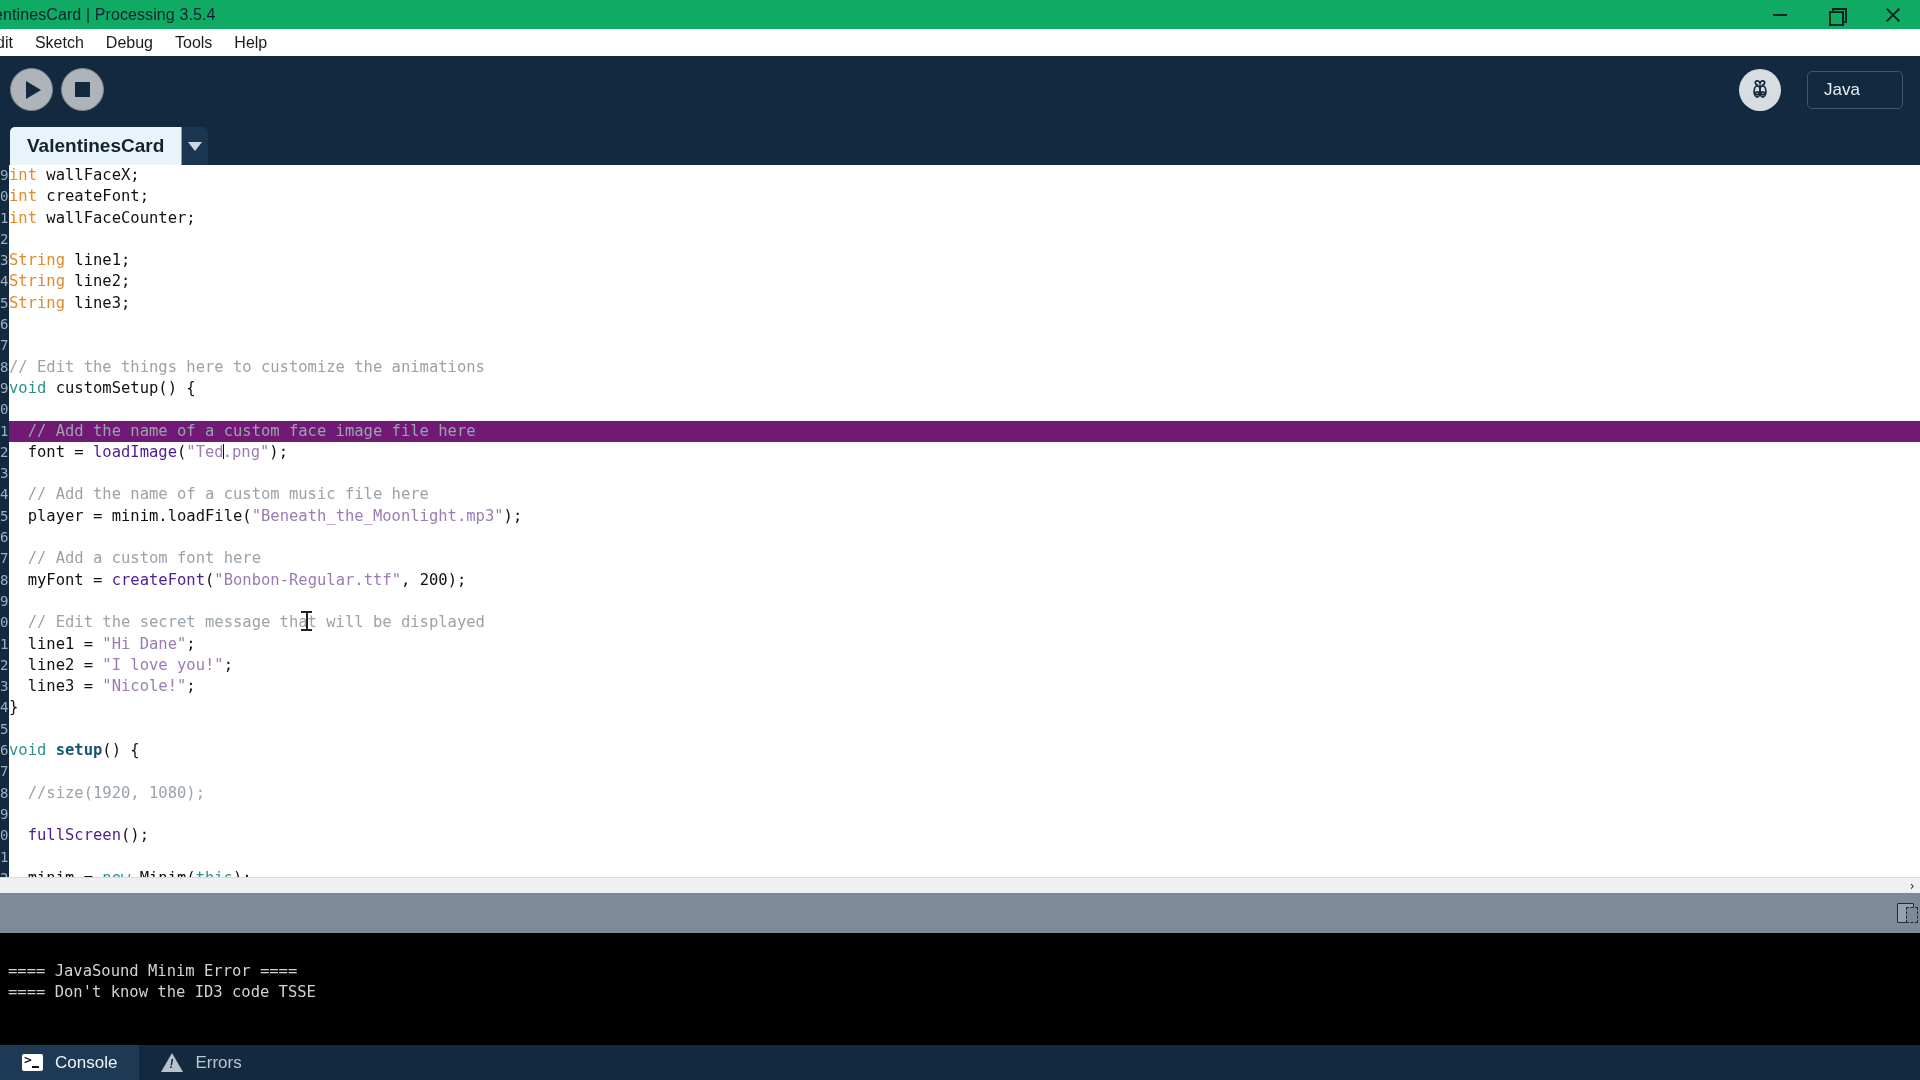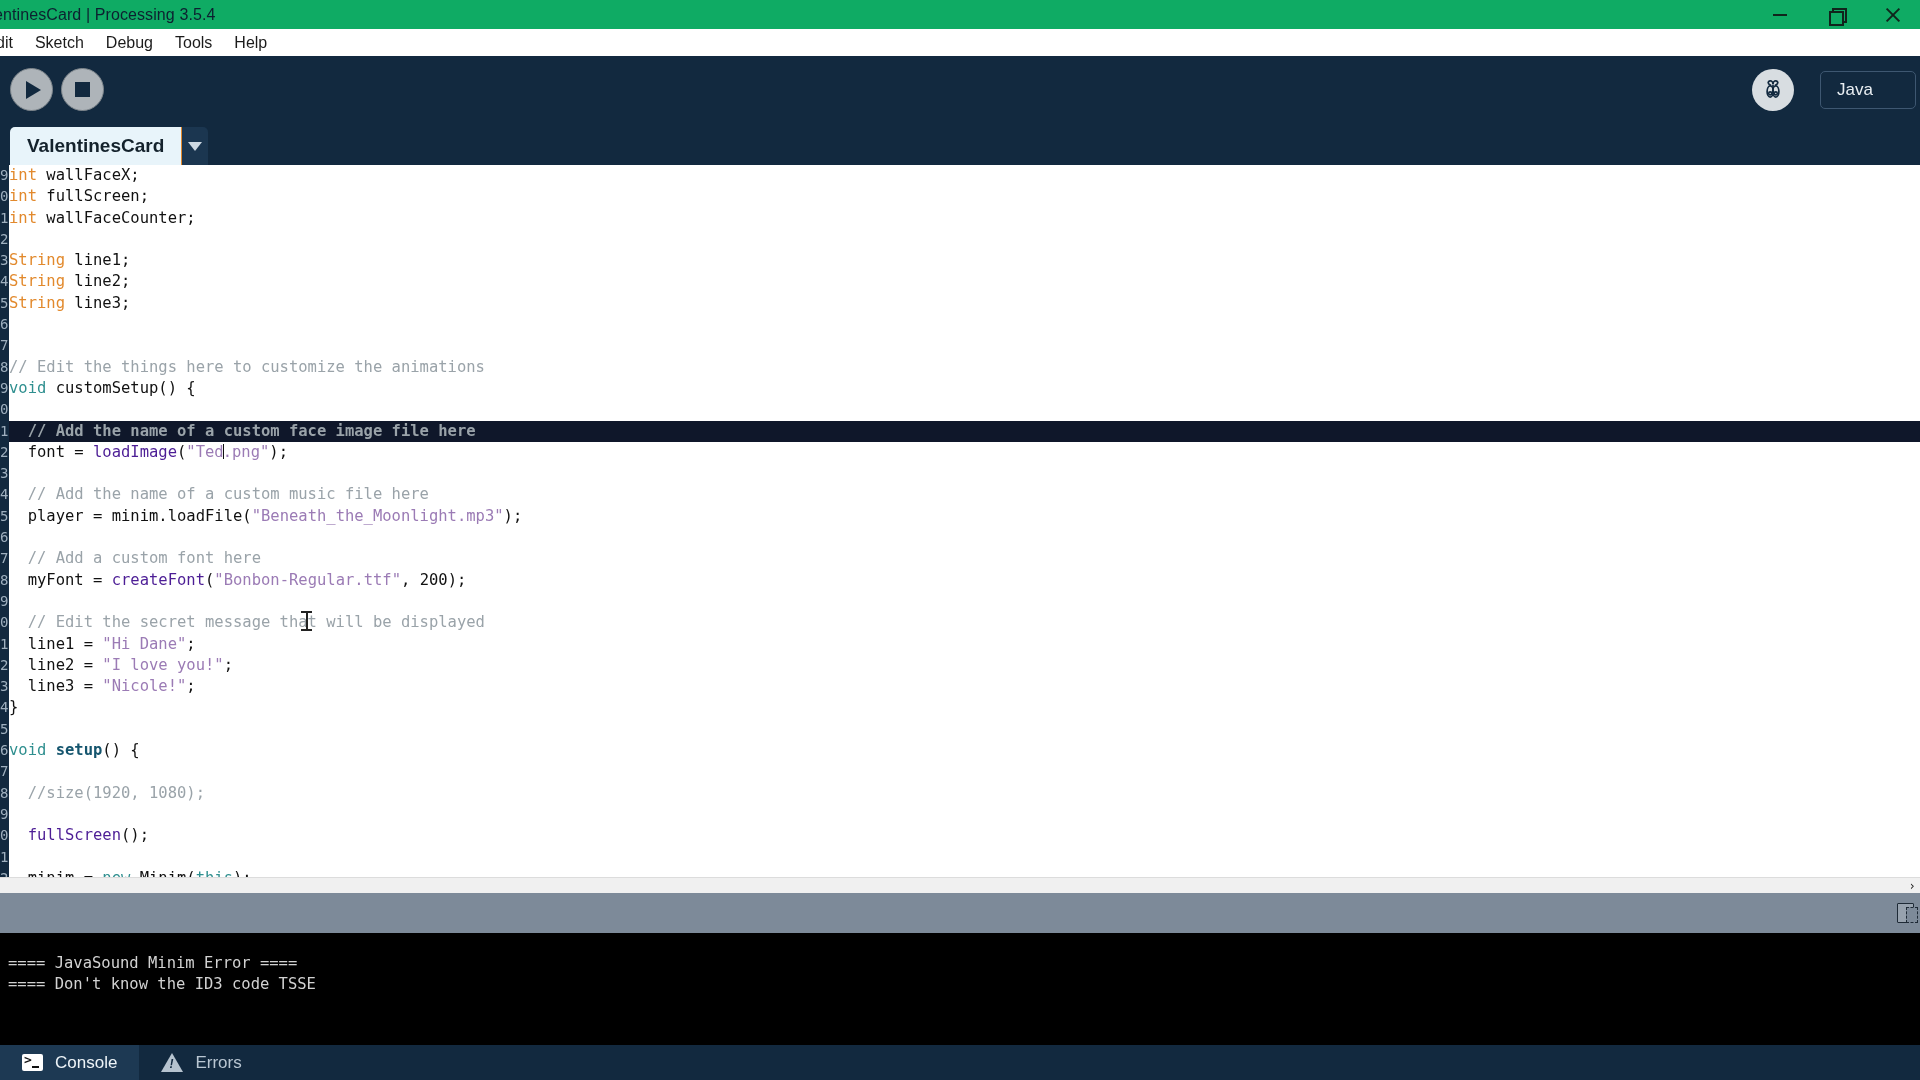--- a/index.html
+++ b/index.html
@@ -73,21 +73,21 @@
   .ic-play {
     width: 0; height: 0; margin-left: 4px;
     border-left: 15px solid #12293f;
     border-top: 9px solid transparent;
     border-bottom: 9px solid transparent;
   }
   .ic-stop { width: 15px; height: 15px; background: #12293f; }
 
   .toolbar-right {
     position: absolute; right: 0; top: 0; height: 67px;
-    display: flex; align-items: center; padding-right: 4px;
+    display: flex; align-items: center; padding-right: 17px;
   }
   .debug-btn {
     width: 42px; height: 42px; border-radius: 50%;
     background: #d8dde1;
     display: flex; align-items: center; justify-content: center;
   }
   .mode-btn {
     margin-left: 26px; margin-right: 0;
     height: 38px; min-width: 96px;
     border: 1px solid #3e5771; border-radius: 5px;
@@ -140,21 +140,21 @@
     overflow: hidden; white-space: nowrap;
   }
   .code-area {
     position: absolute; left: 9px; top: 0; width: 1911px; height: 712px;
   }
   .code-line {
     height: 21.3px; line-height: 21.3px;
     font-family: "DejaVu Sans Mono", monospace; font-size: 15.5px;
     color: #111111; white-space: pre; 
   }
-  .code-line.hl { background: #0f172a; font-weight: bold; }
+  .code-line.hl { background: #701a75; }
   .k-type    { color: #e2892c; }
   .k-void    { color: #2f8f8f; }
   .k-new     { color: #2f8f8f; }
   .k-this    { color: #2f8f8f; }
   .k-fn      { color: #4c1d95; }
   .k-fnb     { color: #15556e; font-weight: bold; }
   .k-str     { color: #9b7bb5; }
   .k-com     { color: #9aa3a9; }
   .caret {
     display: inline-block; width: 1px; height: 15px; background: #111;
@@ -194,21 +194,21 @@
     border: 1.5px solid #1e2a36; border-radius: 1px; background: #97a2ae;
   }
   .divider-icon::after {
     content:""; position:absolute; right:-5px; top:3px; width:10px; height:14px;
     border:1.5px dashed #1e2a36; background:#7d8a99;
   }
 
   
   .console {
     position: absolute; left: 0; top: 933px; width: 1920px; height: 112px;
-    background: #000000; padding: 20px 0 0 8px; overflow: hidden;
+    background: #000000; padding: 28px 0 0 8px; overflow: hidden;
   }
   .console-line {
     font-family: "DejaVu Sans Mono", monospace; font-size: 15.5px;
     color: #d2d2d2; line-height: 21px; white-space: pre;
   }
 
   
   .bottom-tabs {
     position: absolute; left: 0; top: 1045px; width: 1920px; height: 35px;
     background: #12293f; display: flex; align-items: center;
@@ -341,21 +341,21 @@
       <div class="gutter-line">6</div>
       <div class="gutter-line">7</div>
       <div class="gutter-line">8</div>
       <div class="gutter-line">9</div>
       <div class="gutter-line">0</div>
       <div class="gutter-line">1</div>
       <div class="gutter-line">2</div>
     </div>
   <div class="code-area" id="codeArea">
       <div class="code-line"><span class="k-type">int</span><span> wallFaceX;</span></div>
-      <div class="code-line"><span class="k-type">int</span><span> fullScreen;</span></div>
+      <div class="code-line"><span class="k-type">int</span><span> createFont;</span></div>
       <div class="code-line"><span class="k-type">int</span><span> wallFaceCounter;</span></div>
       <div class="code-line"><span></span></div>
       <div class="code-line"><span class="k-type">String</span><span> line1;</span></div>
       <div class="code-line"><span class="k-type">String</span><span> line2;</span></div>
       <div class="code-line"><span class="k-type">String</span><span> line3;</span></div>
       <div class="code-line"><span></span></div>
       <div class="code-line"><span></span></div>
       <div class="code-line"><span class="k-com">// Edit the things here to customize the animations</span></div>
       <div class="code-line"><span class="k-void">void</span><span> customSetup() {</span></div>
       <div class="code-line"><span></span></div>

